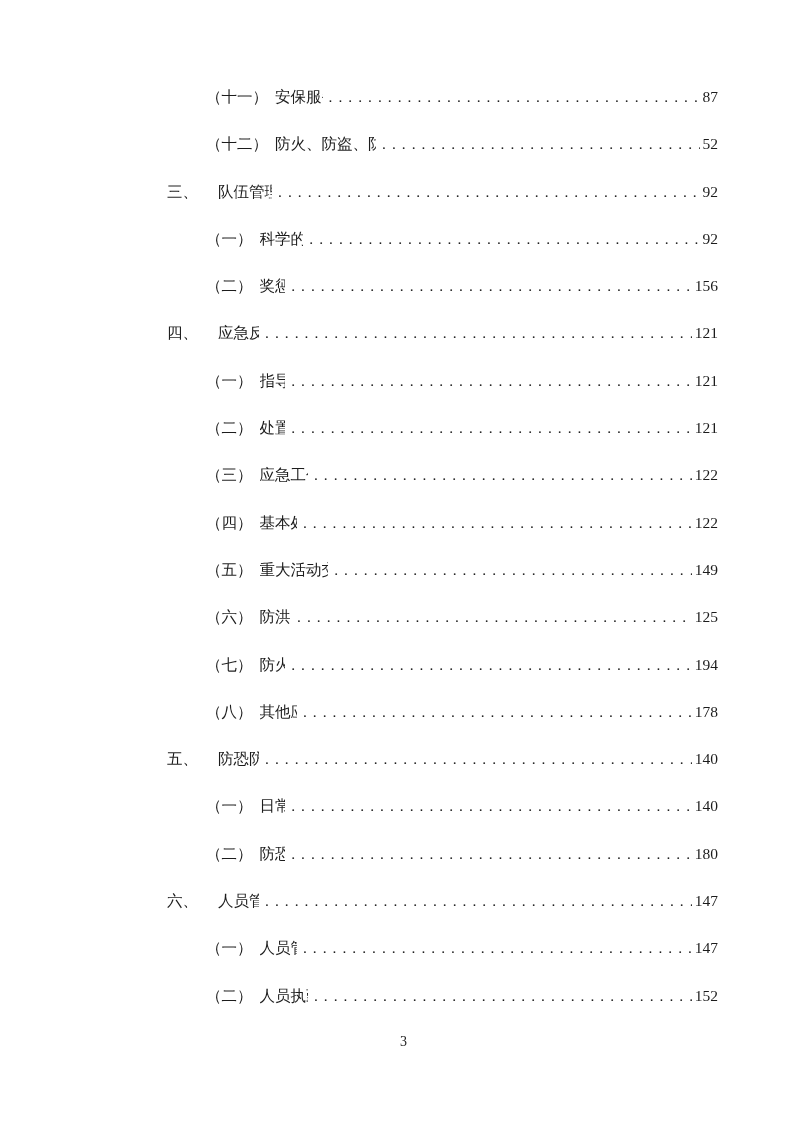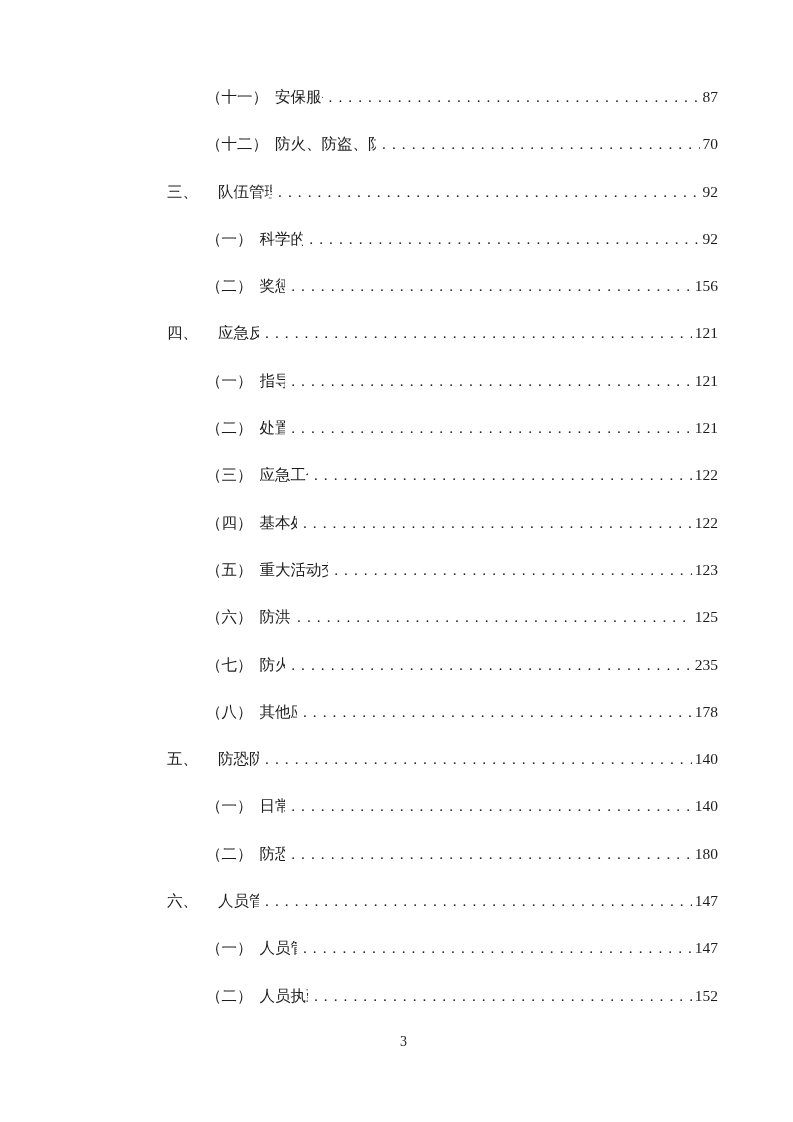--- a/index.html
+++ b/index.html
@@ -86,21 +86,21 @@
       <span class="num">（十一）</span>
       <span class="title">安保服务量化管理</span>
       <span class="leader"></span>
       <span class="pageno">87</span>
     </div>
 
     <div class="toc-row l2">
       <span class="num">（十二）</span>
       <span class="title">防火、防盗、防爆炸、防破坏“四防”工作方案</span>
       <span class="leader"></span>
-      <span class="pageno">70</span>
+      <span class="pageno">52</span>
     </div>
 
     <div class="toc-row l1">
       <span class="num">三、</span>
       <span class="title">队伍管理考核方案</span>
       <span class="leader"></span>
       <span class="pageno">92</span>
     </div>
 
     <div class="toc-row l2">
@@ -149,35 +149,35 @@
       <span class="num">（四）</span>
       <span class="title">基本处置措施</span>
       <span class="leader"></span>
       <span class="pageno">122</span>
     </div>
 
     <div class="toc-row l2">
       <span class="num">（五）</span>
       <span class="title">重大活动交通保障应急预案</span>
       <span class="leader"></span>
-      <span class="pageno">123</span>
+      <span class="pageno">149</span>
     </div>
 
     <div class="toc-row l2">
       <span class="num">（六）</span>
       <span class="title">防洪防台风</span>
       <span class="leader"></span>
       <span class="pageno">125</span>
     </div>
 
     <div class="toc-row l2">
       <span class="num">（七）</span>
       <span class="title">防火防盗</span>
       <span class="leader"></span>
-      <span class="pageno">235</span>
+      <span class="pageno">194</span>
     </div>
 
     <div class="toc-row l2">
       <span class="num">（八）</span>
       <span class="title">其他应急预案</span>
       <span class="leader"></span>
       <span class="pageno">178</span>
     </div>
 
     <div class="toc-row l1">

